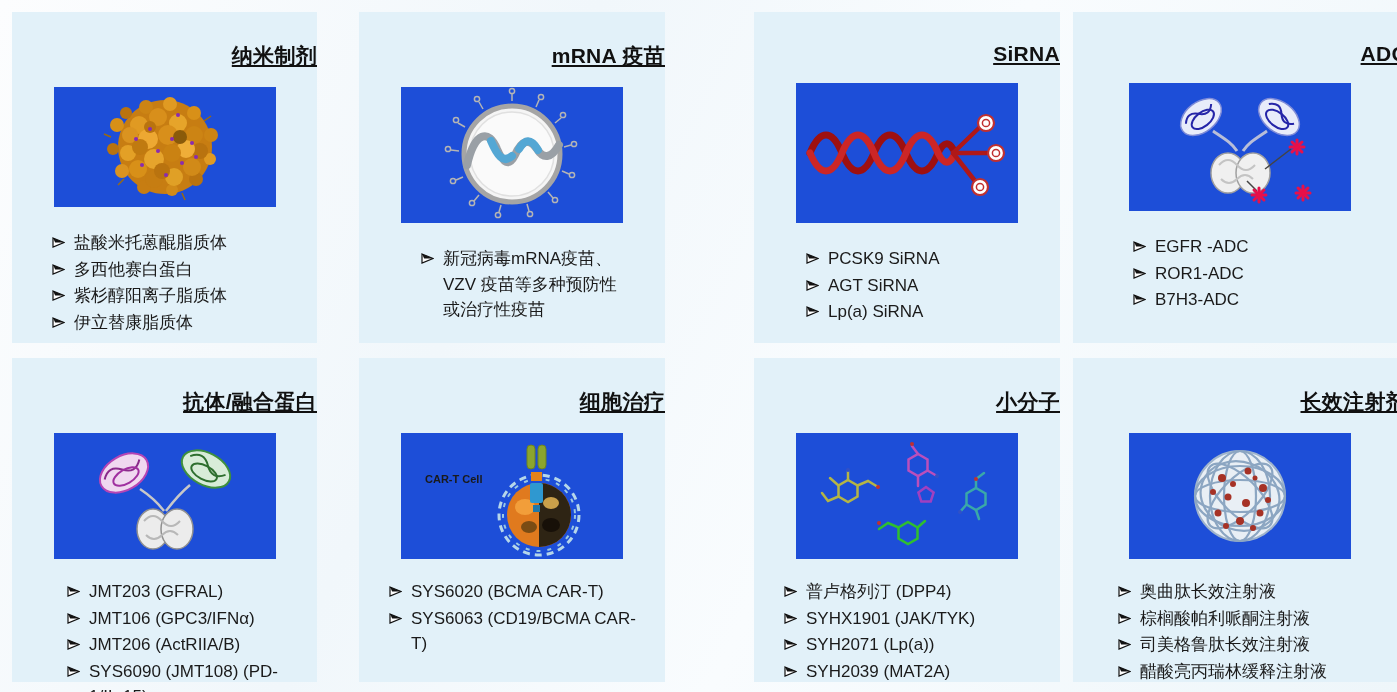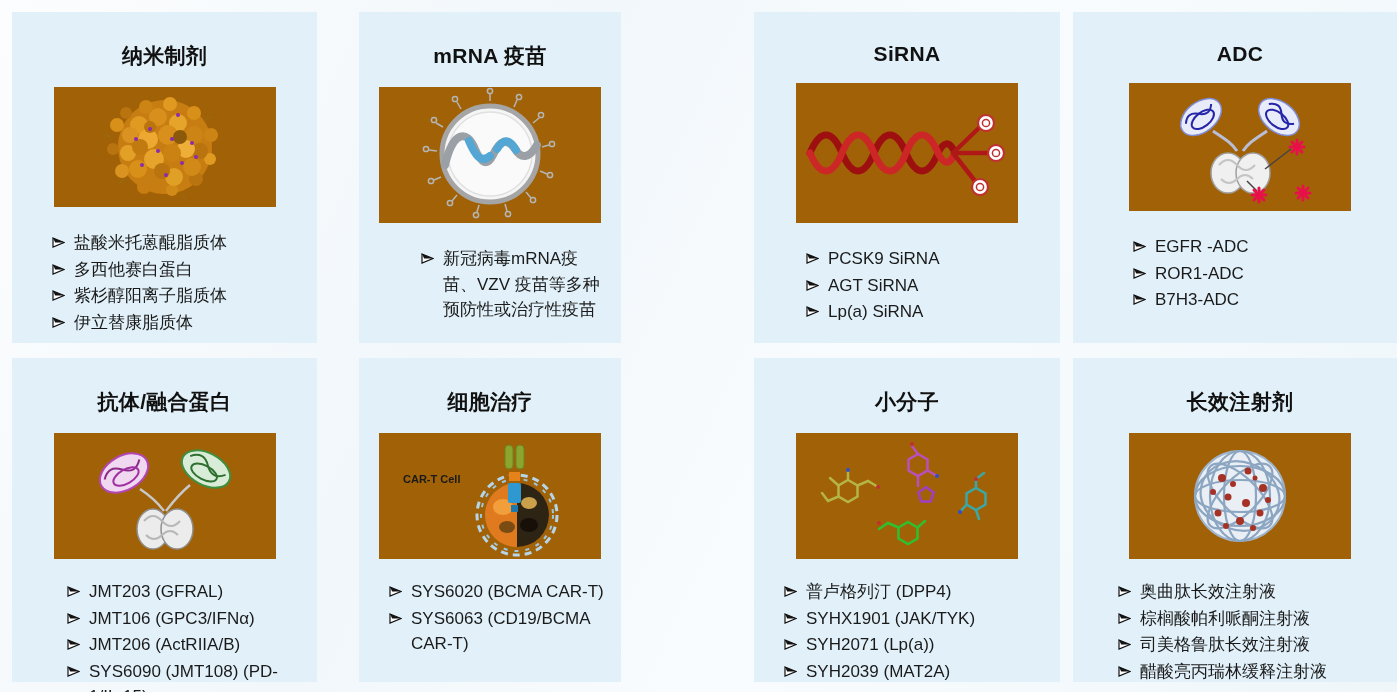--- a/index.html
+++ b/index.html
@@ -5,25 +5,25 @@
   html,body{margin:0;padding:0;}
   body{
     width:1397px;height:692px;position:relative;overflow:hidden;
     background:linear-gradient(115deg,#fcfdfe 0%,#f1f7fb 35%,#f9fcfe 60%,#eef6fa 100%);
     font-family:"Liberation Sans","DejaVu Sans",sans-serif;
   }
   .card{position:absolute;background:#e2f1f9;}
   .r0{top:12px;height:331px}
   .r1{top:358px;height:324px}
   .c0{left:12px;width:305px}
-  .c1{left:359px;width:262px}
+  .c1{left:359px;width:306px}
   .c2{left:754px;width:306px}
   .c3{left:1073px;width:334px}
-  .title{margin:30px 0 0 0;text-align:center;font-size:21px;font-weight:bold;color:#111;letter-spacing:.3px;}
-  .imgbox{width:222px;margin:17px auto 0;background:#a16207;display:flex;align-items:flex-end;justify-content:center;overflow:hidden;}
+  .title{margin:30px 0 0 0;text-align:right;font-size:21px;font-weight:bold;color:#111;letter-spacing:.3px;text-decoration:underline;}
+  .imgbox{width:222px;margin:17px auto 0;background:#1d4ed8;display:flex;align-items:flex-end;justify-content:center;overflow:hidden;}
   .ib120{height:120px}.ib136{height:136px}.ib140{height:140px}.ib128{height:128px}.ib126{height:126px}
   .items{list-style:none;margin:23px 0 0 0;padding:0 14px 0 38px;}
   .r1 .items{margin-top:20px}
   .items li{display:flex;gap:9px;font-size:17px;line-height:25.5px;color:#1a1a1a;margin-bottom:1px;}
   .arr{flex:0 0 auto;margin-top:7px;}
   .pl40{padding-left:40px}.pl62{padding-left:62px}.pl52{padding-left:52px}.pl60{padding-left:60px}
   .pl55{padding-left:55px}.pl38{padding-left:30px}.pl30{padding-left:30px}.pl45{padding-left:45px}
   .c1.r0 .t{max-width:180px}
   svg{display:block}
   .svgtext{font-family:"Liberation Sans",sans-serif;font-weight:bold;}

